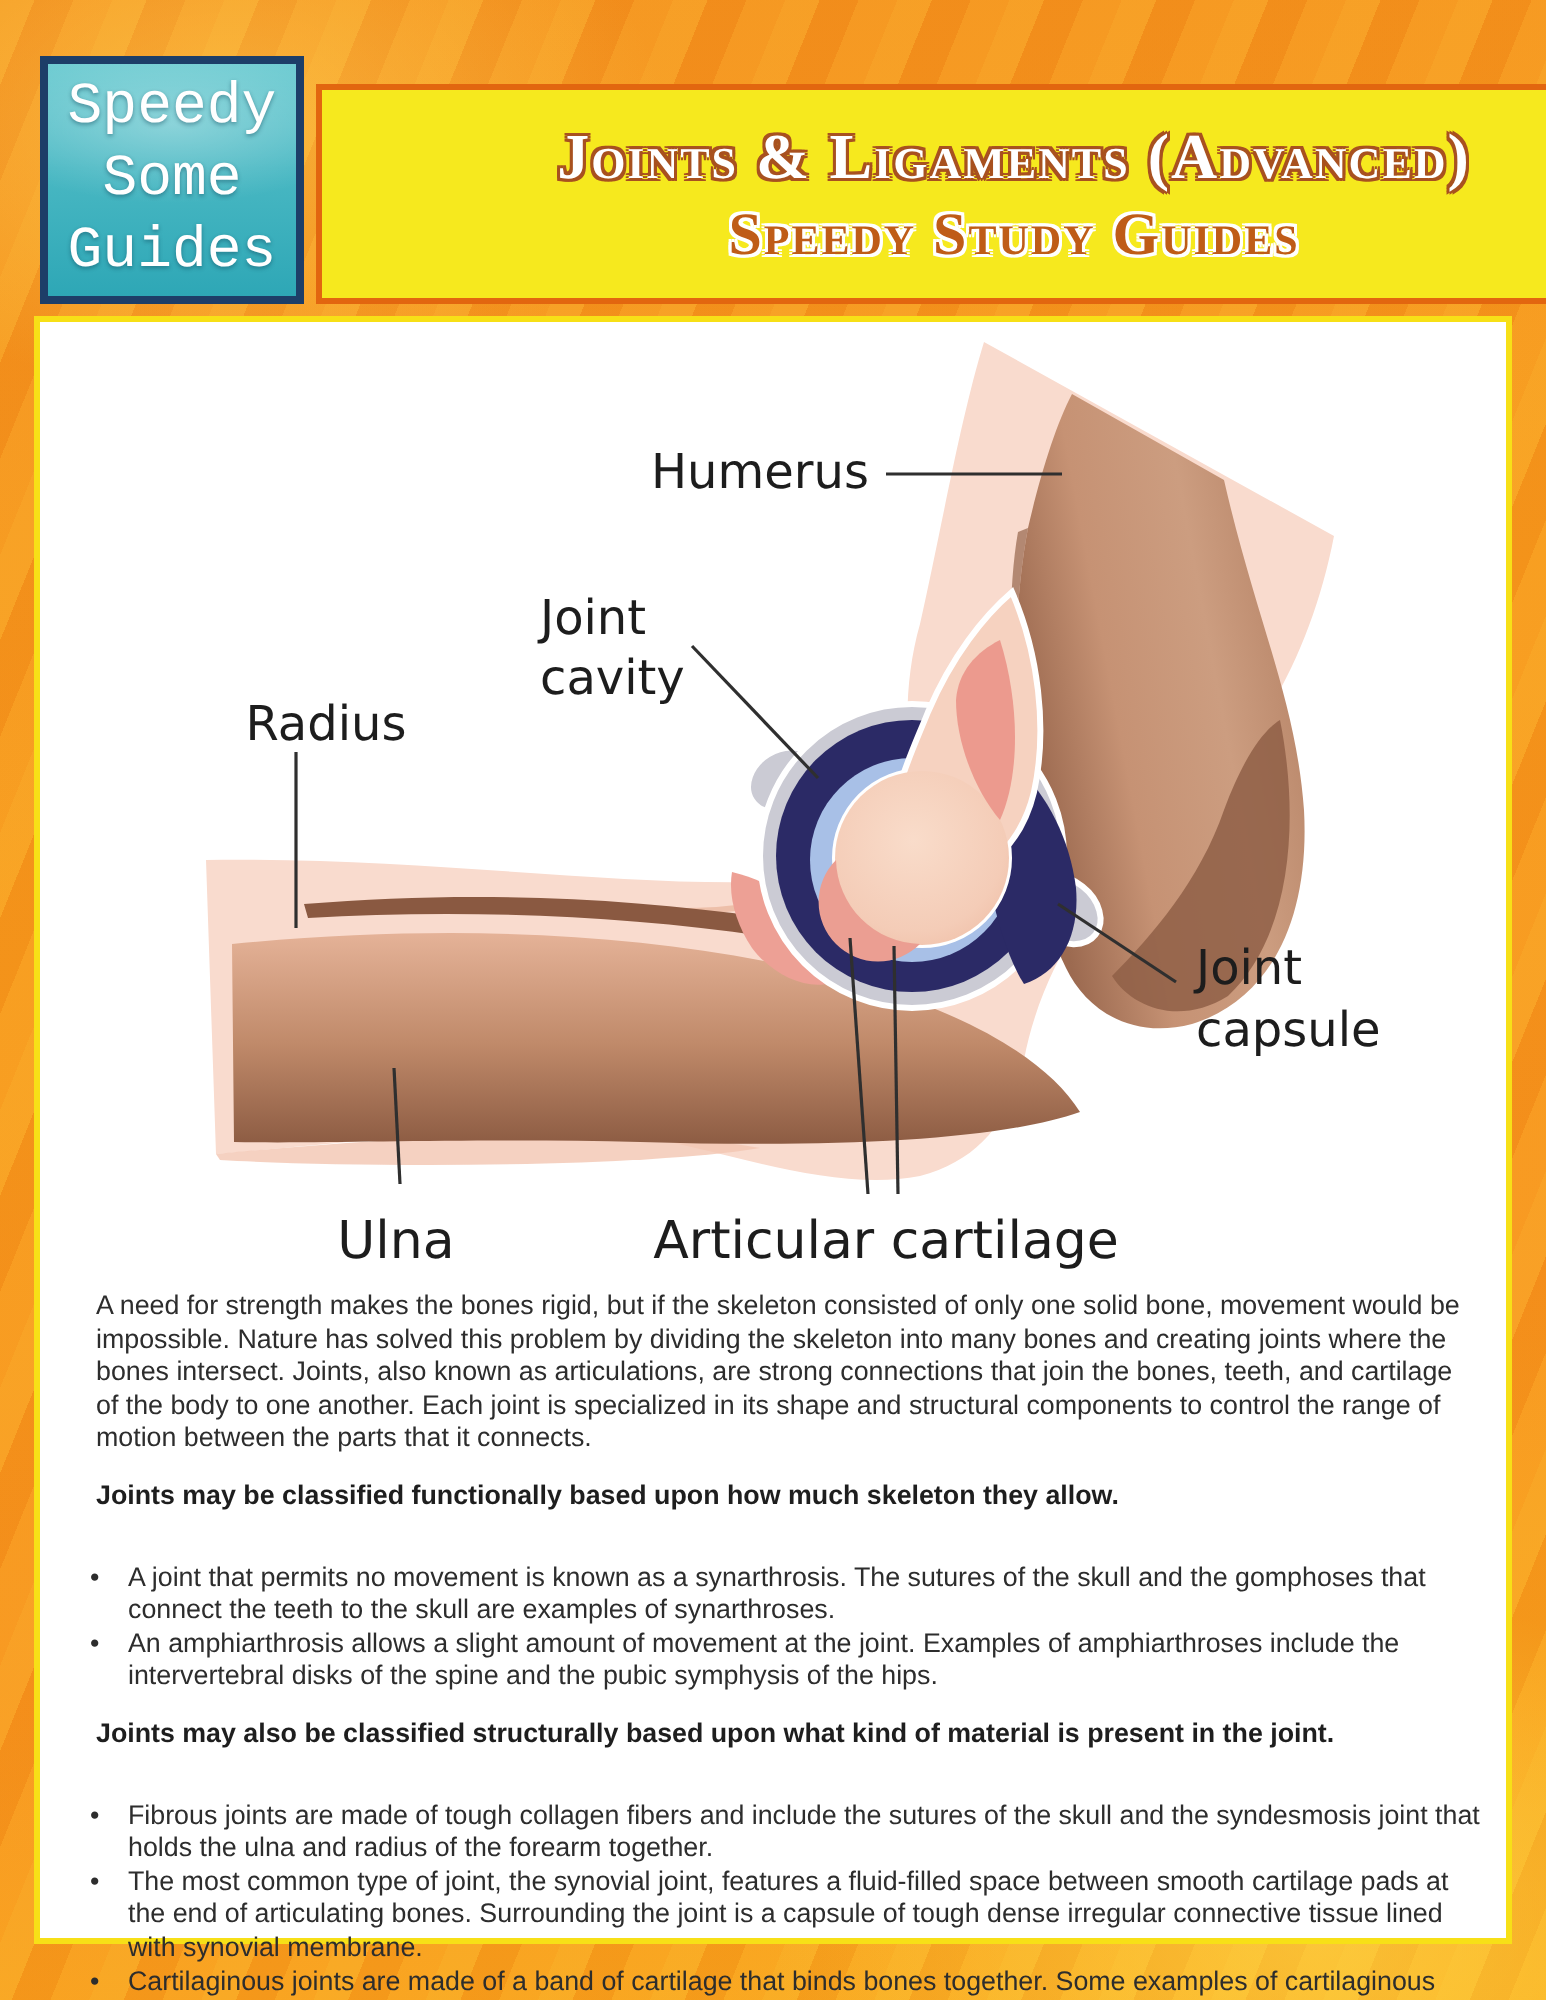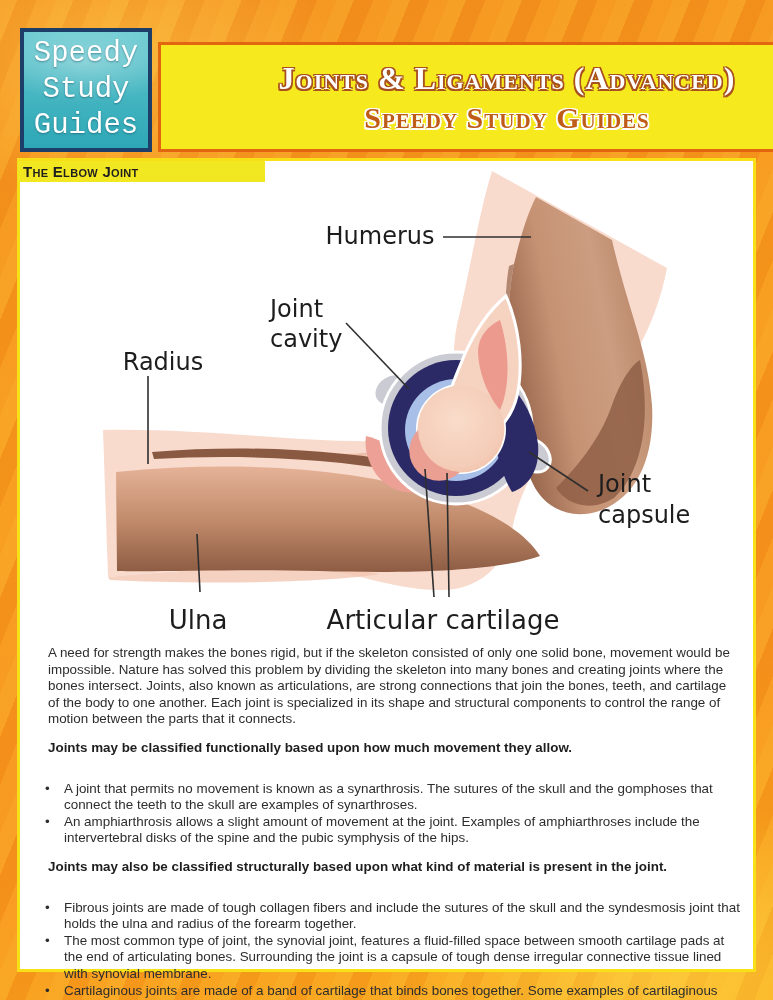--- a/index.html
+++ b/index.html
@@ -66,30 +66,29 @@
   .body-text li { position:relative; padding-left:28px; }
   .body-text li::before { content:"•"; position:absolute; left:9px; top:0; }
 </style>
 </head>
 <body>
 
 <div class="page">
 
   <div class="logo-box">
     <span>Speedy</span>
-    <span>Study</span>
+    <span>Some</span>
     <span>Guides</span>
   </div>
   <div class="title-box">
     <div class="title-line1">Joints &amp; Ligaments (Advanced)</div>
     <div class="title-line2">Speedy Study Guides</div>
   </div>
 
   <div class="panel"></div>
-  <div class="section-tag">The Elbow Joint</div>
 
   <svg class="diagram-svg" viewBox="20 164 733 474" preserveAspectRatio="none">
     <defs>
       <linearGradient id="boneShaft" gradientUnits="userSpaceOnUse" x1="505" y1="320" x2="665" y2="290">
         <stop offset="0" stop-color="#9c6a50"></stop>
         <stop offset="0.28" stop-color="#c69274"></stop>
         <stop offset="0.6" stop-color="#cc9d80"></stop>
         <stop offset="1" stop-color="#b07c5f"></stop>
       </linearGradient>
       <linearGradient id="ulnaGrad" gradientUnits="userSpaceOnUse" x1="300" y1="460" x2="300" y2="572">
@@ -184,21 +183,21 @@
       <text x="163" y="370" text-anchor="middle">Radius</text>
       <text x="598" y="492">Joint</text>
       <text x="598" y="523">capsule</text>
       <text x="198" y="629" text-anchor="middle" font-size="26">Ulna</text>
       <text x="443" y="629" text-anchor="middle" font-size="26">Articular cartilage</text>
     </g>
   </svg>
 
   <div class="body-text">
     <p>A need for strength makes the bones rigid, but if the skeleton consisted of only one solid bone, movement would be impossible. Nature has solved this problem by dividing the skeleton into many bones and creating joints where the bones intersect. Joints, also known as articulations, are strong connections that join the bones, teeth, and cartilage of the body to one another. Each joint is specialized in its shape and structural components to control the range of motion between the parts that it connects.</p>
-    <p class="bold">Joints may be classified functionally based upon how much movement they allow.</p>
+    <p class="bold">Joints may be classified functionally based upon how much skeleton they allow.</p>
     <ul>
       <li>A joint that permits no movement is known as a synarthrosis. The sutures of the skull and the gomphoses that connect the teeth to the skull are examples of synarthroses.</li>
       <li>An amphiarthrosis allows a slight amount of movement at the joint. Examples of amphiarthroses include the intervertebral disks of the spine and the pubic symphysis of the hips.</li>
     </ul>
     <p class="bold">Joints may also be classified structurally based upon what kind of material is present in the joint.</p>
     <ul>
       <li>Fibrous joints are made of tough collagen fibers and include the sutures of the skull and the syndesmosis joint that holds the ulna and radius of the forearm together.</li>
       <li>The most common type of joint, the synovial joint, features a fluid-filled space between smooth cartilage pads at the end of articulating bones. Surrounding the joint is a capsule of tough dense irregular connective tissue lined with synovial membrane.</li>
       <li>Cartilaginous joints are made of a band of cartilage that binds bones together. Some examples of cartilaginous joints include joints between the ribs and costal cartilage, and the intervertebral disks of the spine.</li>
     </ul>

